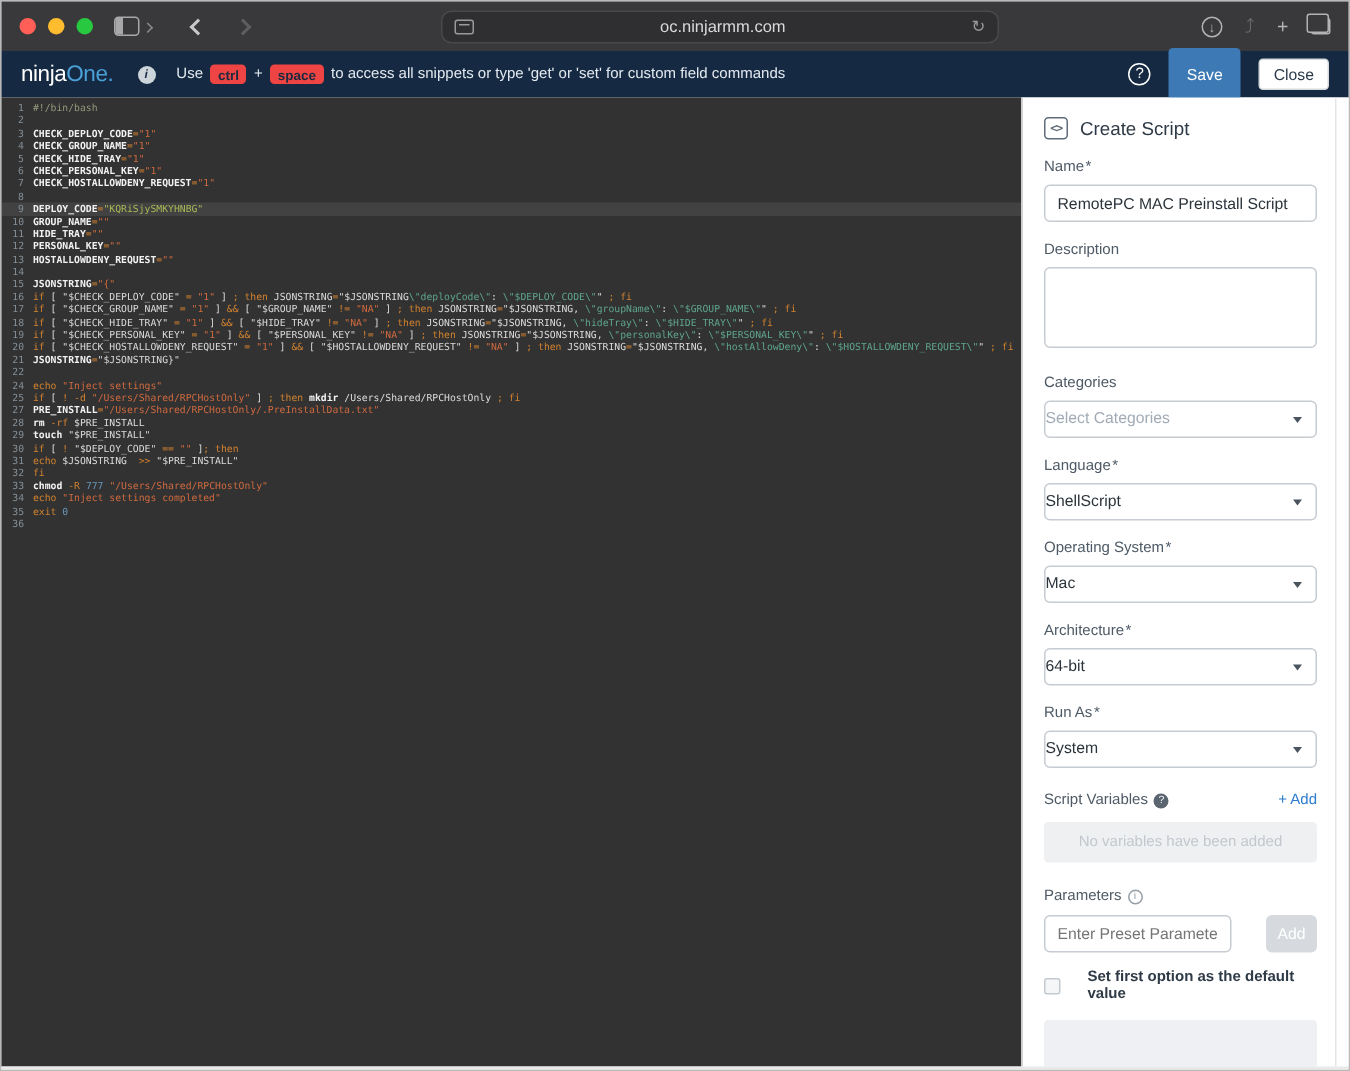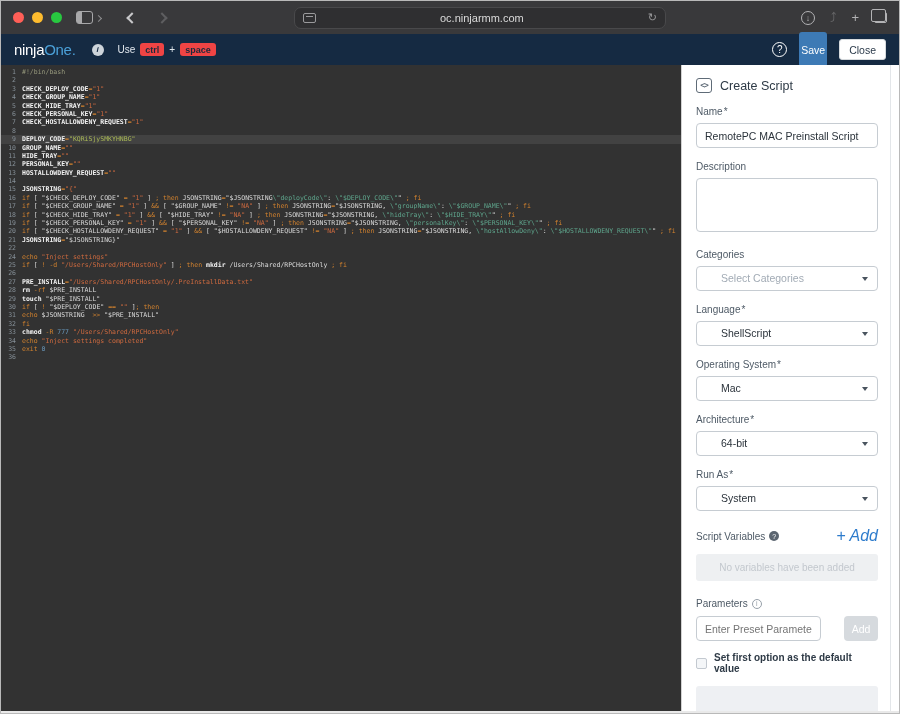--- a/index.html
+++ b/index.html
@@ -31,21 +31,21 @@
   
   .appbar { height:31px; background:#152a42; display:flex; align-items:center; padding:0 13px; flex:none; color:#e6ebf0; }
   .logo { font-size:15px; font-weight:normal; letter-spacing:-0.3px; margin-right:16px; }
   .logo .n1 { color:#ffffff; }
   .logo .n2 { color:#4ba0d8; }
   .info-badge { width:12px; height:12px; border-radius:50%; background:#cdd4da; color:#152a42; font-size:8px; font-weight:bold; display:flex; align-items:center; justify-content:center; margin-right:14px; font-style:italic; }
   .hint { font-size:10px; display:flex; align-items:center; gap:5px; color:#e3e9ef; }
   .keycap { background:#ef4444; color:#1b2a3d; font-size:9px; font-weight:bold; border-radius:3px; padding:1.5px 5px; }
   .appbar-right { margin-left:auto; display:flex; align-items:center; gap:12px; }
   .help-circ { width:15px; height:15px; border:1.3px solid #ffffff; border-radius:50%; color:#fff; font-size:10px; display:flex; align-items:center; justify-content:center; }
-  .btn-save { background:#3d7ab5; color:#fff; font-size:10.5px; border:none; border-radius:3px; height:35px; padding:0 2px; font-family:inherit; }
+  .btn-save { background:#3d7ab5; color:#fff; font-size:10.5px; border:none; border-radius:3px; height:35px; padding:0 12px; font-family:inherit; }
   .btn-close { background:#ffffff; color:#2b3a4a; font-size:10.5px; border:1px solid #d6dadd; border-radius:3px; height:21px; padding:0 9px; font-family:inherit; }
 
   
   .content { flex:1; display:flex; min-height:0; }
   .editor { width:680px; flex:none; background:#323232; overflow:hidden; padding-top:3px; }
   .code { font-family:"DejaVu Sans Mono", monospace; font-size:6.5px; line-height:8.4px; }
   .cl { display:flex; white-space:pre; height:8.4px; }
   .cl.cur { background:rgba(255,255,255,0.08); }
   .ln { width:21px; flex:none; text-align:right; padding-right:6px; color:#858f97; }
   .ct { color:#dcdcdc; }
@@ -63,33 +63,33 @@
   .panel { flex:1; background:#fff; border-left:1px solid #d2d2d2; display:flex; min-height:0; }
   .pscroll { flex:1; padding:13px 12px 10px 14px; border-right:1px solid #e3e6e9; overflow:hidden; }
   .pgutter { width:8px; flex:none; }
   .ptitle-row { display:flex; align-items:center; gap:8px; margin-bottom:6px; }
   .code-ic { width:16px; height:15px; border:1.5px solid #5f6b77; border-radius:3px; color:#5f6b77; font-size:8px; font-weight:bold; display:flex; align-items:center; justify-content:center; font-family:"DejaVu Sans Mono",monospace; letter-spacing:-1px; }
   .ptitle { font-size:12.5px; color:#2e3a46; }
   .flabel { font-size:10px; color:#4e5a66; margin:13px 0 6px; }
   .req { color:#4e5a66; margin-left:1px; }
   .tinput { width:100%; height:25px; border:1px solid #c6ccd2; border-radius:4px; padding:0 8px; font-size:10.5px; color:#2b333b; font-family:inherit; outline:none; }
   .tarea { width:100%; height:54px; border:1px solid #c6ccd2; border-radius:4px; padding:5px 8px; font-size:10.5px; color:#2b333b; font-family:inherit; resize:none; outline:none; }
-  .selbox { position:relative; width:100%; height:25px; border:1px solid #c6ccd2; border-radius:4px; padding:0 24px; font-size:10.5px; color:#2b333b; line-height:23px; }
+  .selbox { position:relative; width:100%; height:25px; border:1px solid #c6ccd2; border-radius:4px; padding:0 0; font-size:10.5px; color:#2b333b; line-height:23px; }
   .selbox .ph { color:#a2abb5; }
   .caret { position:absolute; right:9px; top:10px; width:0; height:0; border-left:3.5px solid transparent; border-right:3.5px solid transparent; border-top:4.5px solid #49545f; }
   .sv-row { display:flex; align-items:center; justify-content:space-between; margin-top:16px; }
   .sv-left { display:flex; align-items:center; gap:4px; font-size:10px; color:#4e5a66; }
   .q-circ { width:10px; height:10px; border-radius:50%; background:#5b6570; color:#fff; font-size:7px; display:flex; align-items:center; justify-content:center; }
   .i-circ { width:10px; height:10px; border-radius:50%; border:1px solid #97a0a9; color:#97a0a9; font-size:7px; display:flex; align-items:center; justify-content:center; }
-  .add-link { color:#2d7bcc; font-size:16px; text-decoration:none;font-style:italic; }
+  .add-link { color:#2d7bcc; font-size:10px; text-decoration:none; }
   .empty-sm { background:#eef0f2; border-radius:3px; height:27px; line-height:27px; text-align:center; color:#c3c8ce; font-size:10px; margin-top:9px; }
   .param-row { display:flex; gap:23px; margin-top:7px; }
   .param-row .tinput { flex:1; }
   .add-btn { width:34px; height:25px; background:#d6dade; color:#ffffff; font-size:10.5px; border:none; border-radius:4px; font-family:inherit; flex:none; }
-  .cb-row { display:flex; align-items:center; gap:7px; margin-top:11px; }
+  .cb-row { display:flex; align-items:center; gap:18px; margin-top:11px; }
   .cb { width:11px; height:11px; border:1px solid #c3c9d0; border-radius:2px; background:#f4f6f8; flex:none; }
   .cb-label { font-size:10px; color:#2e3a46; font-weight:bold; }
   .empty-lg { background:#eef0f3; border-radius:3px; height:120px; margin-top:12px; display:flex; align-items:center; justify-content:center; color:#5f6a76; font-size:10.5px; }
   .bottom-strip { height:2px; background:#e9e9e9; flex:none; }
 </style>
 </head>
 <body>
 
 <div class="window">
 
@@ -119,20 +119,21 @@
   <div class="appbar">
     <div class="logo">
       <span class="n1">ninja</span><span class="n2">One.</span>
     </div>
     <span class="info-badge">i</span>
     <div class="hint">
       <span>Use</span>
       <span class="keycap">ctrl</span>
       <span>+</span>
       <span class="keycap">space</span>
+      <span>to access all snippets or type 'get' or 'set' for custom field commands</span>
     </div>
     <div class="appbar-right">
       <span class="help-circ">?</span>
       <button class="btn-save">Save</button>
       <button class="btn-close">Close</button>
     </div>
   </div>
 
   <div class="content">
     <div class="editor">
@@ -154,21 +155,20 @@
           <div class="cl"><span class="ln">15</span><span class="ct"><span class="tk-b">JSONSTRING</span><span class="tk-o">=</span><span class="tk-s">"{"</span></span></div>
           <div class="cl"><span class="ln">16</span><span class="ct"><span class="tk-k">if</span> [ <span class="tk-sv">"$CHECK_DEPLOY_CODE"</span> <span class="tk-o">=</span> <span class="tk-s">"1"</span> ] <span class="tk-o">;</span> <span class="tk-k">then</span> JSONSTRING<span class="tk-o">=</span>"$JSONSTRING<span class="tk-t">\"deployCode\"</span>: <span class="tk-t">\"$DEPLOY_CODE\"</span>" <span class="tk-o">;</span> <span class="tk-k">fi</span></span></div>
           <div class="cl"><span class="ln">17</span><span class="ct"><span class="tk-k">if</span> [ <span class="tk-sv">"$CHECK_GROUP_NAME"</span> <span class="tk-o">=</span> <span class="tk-s">"1"</span> ] <span class="tk-o">&amp;&amp;</span> [ <span class="tk-sv">"$GROUP_NAME"</span> <span class="tk-o">!=</span> <span class="tk-s">"NA"</span> ] <span class="tk-o">;</span> <span class="tk-k">then</span> JSONSTRING<span class="tk-o">=</span>"$JSONSTRING, <span class="tk-t">\"groupName\"</span>: <span class="tk-t">\"$GROUP_NAME\"</span>" <span class="tk-o">;</span> <span class="tk-k">fi</span></span></div>
           <div class="cl"><span class="ln">18</span><span class="ct"><span class="tk-k">if</span> [ <span class="tk-sv">"$CHECK_HIDE_TRAY"</span> <span class="tk-o">=</span> <span class="tk-s">"1"</span> ] <span class="tk-o">&amp;&amp;</span> [ <span class="tk-sv">"$HIDE_TRAY"</span> <span class="tk-o">!=</span> <span class="tk-s">"NA"</span> ] <span class="tk-o">;</span> <span class="tk-k">then</span> JSONSTRING<span class="tk-o">=</span>"$JSONSTRING, <span class="tk-t">\"hideTray\"</span>: <span class="tk-t">\"$HIDE_TRAY\"</span>" <span class="tk-o">;</span> <span class="tk-k">fi</span></span></div>
           <div class="cl"><span class="ln">19</span><span class="ct"><span class="tk-k">if</span> [ <span class="tk-sv">"$CHECK_PERSONAL_KEY"</span> <span class="tk-o">=</span> <span class="tk-s">"1"</span> ] <span class="tk-o">&amp;&amp;</span> [ <span class="tk-sv">"$PERSONAL_KEY"</span> <span class="tk-o">!=</span> <span class="tk-s">"NA"</span> ] <span class="tk-o">;</span> <span class="tk-k">then</span> JSONSTRING<span class="tk-o">=</span>"$JSONSTRING, <span class="tk-t">\"personalKey\"</span>: <span class="tk-t">\"$PERSONAL_KEY\"</span>" <span class="tk-o">;</span> <span class="tk-k">fi</span></span></div>
           <div class="cl"><span class="ln">20</span><span class="ct"><span class="tk-k">if</span> [ <span class="tk-sv">"$CHECK_HOSTALLOWDENY_REQUEST"</span> <span class="tk-o">=</span> <span class="tk-s">"1"</span> ] <span class="tk-o">&amp;&amp;</span> [ <span class="tk-sv">"$HOSTALLOWDENY_REQUEST"</span> <span class="tk-o">!=</span> <span class="tk-s">"NA"</span> ] <span class="tk-o">;</span> <span class="tk-k">then</span> JSONSTRING<span class="tk-o">=</span>"$JSONSTRING, <span class="tk-t">\"hostAllowDeny\"</span>: <span class="tk-t">\"$HOSTALLOWDENY_REQUEST\"</span>" <span class="tk-o">;</span> <span class="tk-k">fi</span></span></div>
           <div class="cl"><span class="ln">21</span><span class="ct"><span class="tk-b">JSONSTRING</span><span class="tk-o">=</span><span class="tk-sv">"$JSONSTRING}"</span></span></div>
           <div class="cl"><span class="ln">22</span><span class="ct"></span></div>
           <div class="cl"><span class="ln">24</span><span class="ct"><span class="tk-k">echo</span> <span class="tk-s">"Inject settings"</span></span></div>
           <div class="cl"><span class="ln">25</span><span class="ct"><span class="tk-k">if</span> [ <span class="tk-o">!</span><span class="tk-o"> -d</span> <span class="tk-s">"/Users/Shared/RPCHostOnly"</span> ] <span class="tk-o">;</span> <span class="tk-k">then</span> <span class="tk-b">mkdir</span> /Users/Shared/RPCHostOnly <span class="tk-o">;</span> <span class="tk-k">fi</span></span></div>
-          <div class="cl"><span class="ln">26</span><span class="ct"></span></div>
           <div class="cl"><span class="ln">27</span><span class="ct"><span class="tk-b">PRE_INSTALL</span><span class="tk-o">=</span><span class="tk-s">"/Users/Shared/RPCHostOnly/.PreInstallData.txt"</span></span></div>
           <div class="cl"><span class="ln">28</span><span class="ct"><span class="tk-b">rm</span><span class="tk-o"> -rf</span> $PRE_INSTALL</span></div>
           <div class="cl"><span class="ln">29</span><span class="ct"><span class="tk-b">touch</span> <span class="tk-sv">"$PRE_INSTALL"</span></span></div>
           <div class="cl"><span class="ln">30</span><span class="ct"><span class="tk-k">if</span> [ <span class="tk-o">!</span> <span class="tk-sv">"$DEPLOY_CODE"</span> <span class="tk-o">==</span> <span class="tk-s">""</span> ]<span class="tk-o">;</span> <span class="tk-k">then</span></span></div>
           <div class="cl"><span class="ln">31</span><span class="ct"><span class="tk-k">echo</span> $JSONSTRING  <span class="tk-o">&gt;&gt;</span> <span class="tk-sv">"$PRE_INSTALL"</span></span></div>
           <div class="cl"><span class="ln">32</span><span class="ct"><span class="tk-k">fi</span></span></div>
           <div class="cl"><span class="ln">33</span><span class="ct"><span class="tk-b">chmod</span><span class="tk-o"> -R</span> <span class="tk-n">777</span> <span class="tk-s">"/Users/Shared/RPCHostOnly"</span></span></div>
           <div class="cl"><span class="ln">34</span><span class="ct"><span class="tk-k">echo</span> <span class="tk-s">"Inject settings completed"</span></span></div>
           <div class="cl"><span class="ln">35</span><span class="ct"><span class="tk-k">exit</span> <span class="tk-n">0</span></span></div>
           <div class="cl"><span class="ln">36</span><span class="ct"></span></div>

